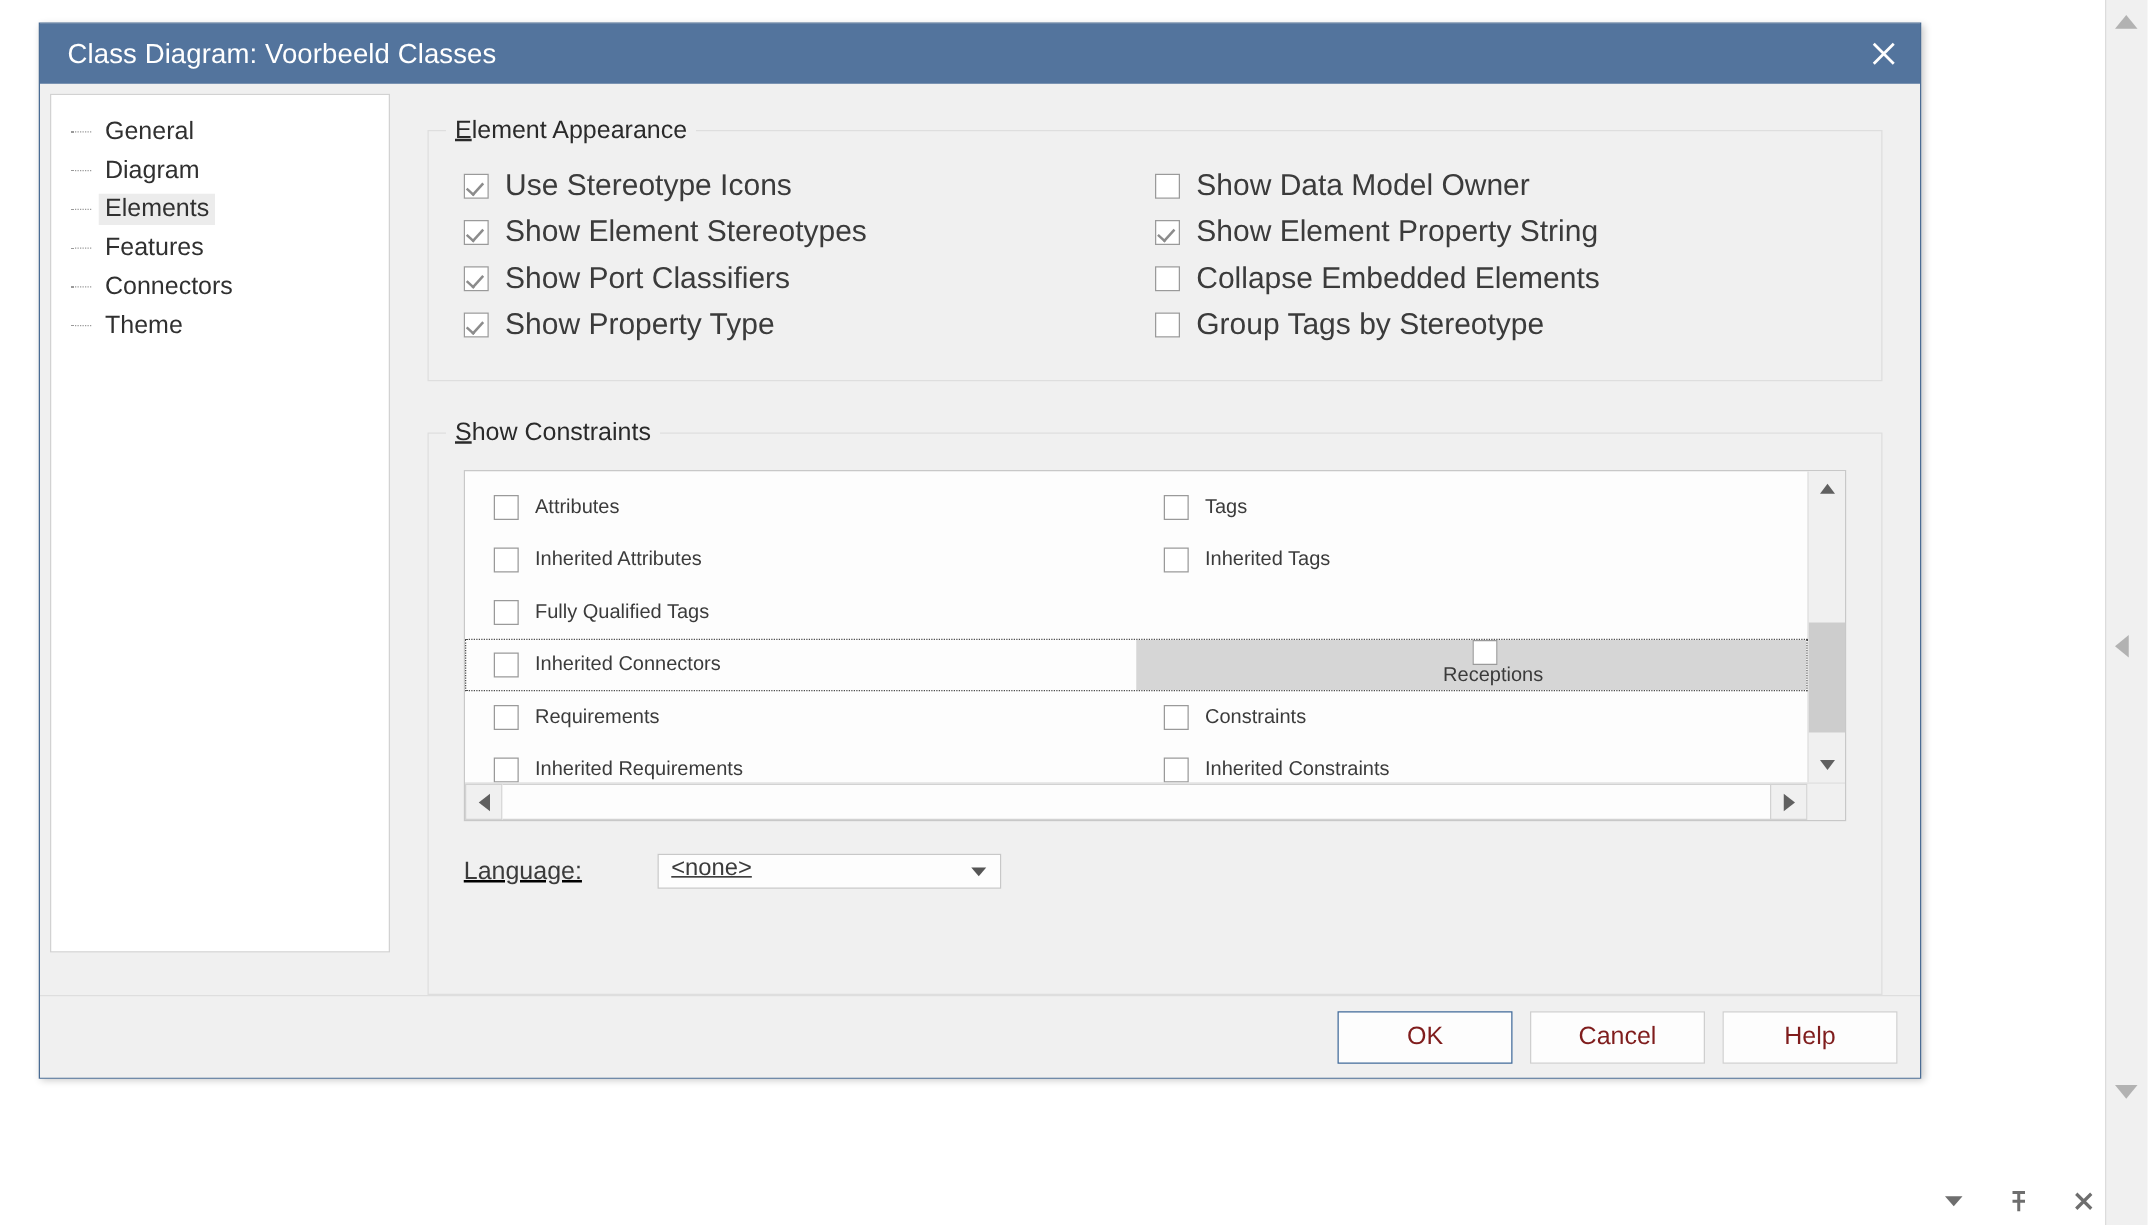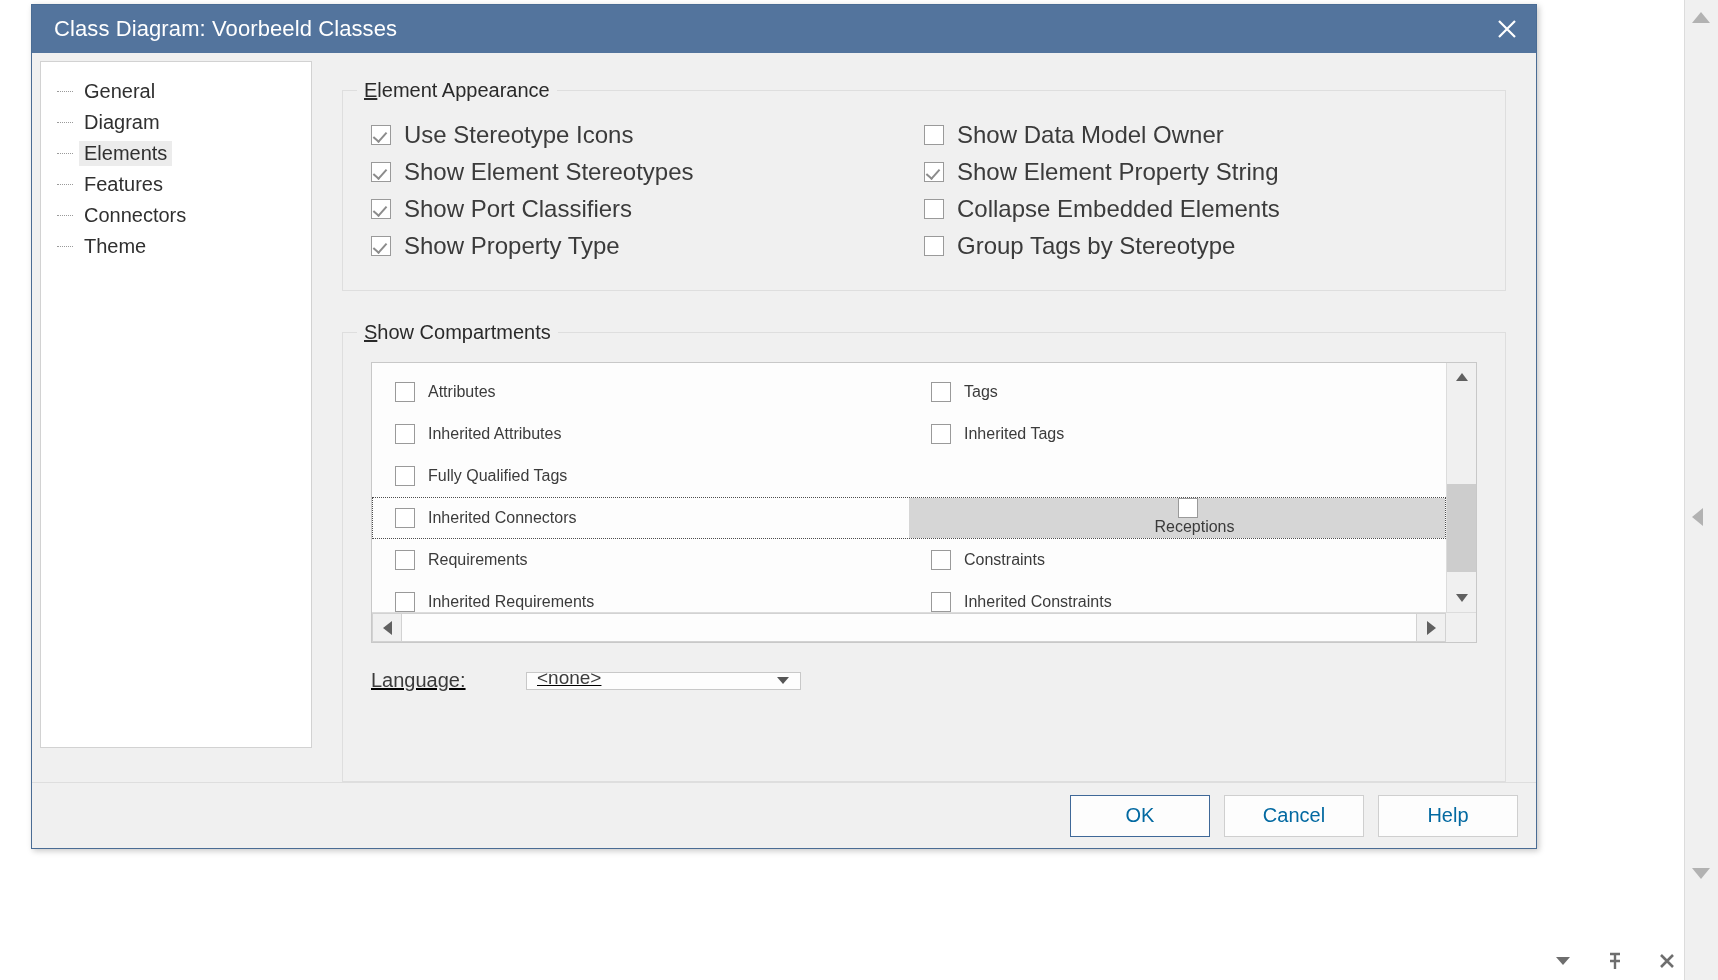--- a/index.html
+++ b/index.html
@@ -37,21 +37,21 @@
     position: absolute;
     right: 38px; bottom: 6px;
     display: flex; align-items: center; gap: 26px;
   }
   .bg-ctl { width: 26px; height: 26px; display: flex; align-items: center; justify-content: center; color: #6e6e6e; }
   .bg-ctl svg { display: block; }
 
   
   #dialog {
     position: absolute;
-    left: 31px; top: 4px;
+    left: 31px; top: 18px;
     width: 1506px; height: 845px;
     background: #f0f0f0;
     border: 1px solid #4a6c94;
     box-shadow: 2px 2px 6px rgba(0,0,0,0.22);
     display: flex; flex-direction: column;
   }
   #titlebar {
     height: 48px; flex: 0 0 48px;
     background: #53749d;
     display: flex; align-items: center;
@@ -255,24 +255,24 @@
   #hcorner { width: 30px; flex: 0 0 30px; background: #f0f0f0; }
 
   
   #lang-row {
     display: flex; align-items: center;
     margin: 26px 0 15px 28px;
     text-decoration: underline;
   }
   #lang-label { font-size: 20px; color: #3b3b3b; width: 155px; }
   #lang-combo {
-    width: 275px; height: 18px;
+    width: 275px; height: 28px;
     background: #fdfdfd;
     border: 1px solid #c8c8c8;
-    display: flex; align-items: flex-end;
+    display: flex; align-items: flex-start;
     padding-left: 10px;
     cursor: pointer;
     position: relative;
   }
   #lang-value { font-size: 19px; color: #3b3b3b; flex: 1; }
   #lang-arrow-box {
     width: 34px; height: 100%;
     display: flex; align-items: center; justify-content: center;
   }
   .combo-arrow { border-left: 6px solid transparent; border-right: 6px solid transparent; border-top: 7px solid #555; }
@@ -284,21 +284,21 @@
     display: flex; align-items: center; justify-content: flex-end;
     padding-right: 18px;
     gap: 14px;
     background: #f0f0f0;
   }
   .dlg-btn {
     width: 140px; height: 42px;
     background: #fdfdfd;
     border: 1px solid #cfcfcf;
     font-size: 20px;
-    color: #0369a1;
+    color: #7f1d1d;
     font-family: inherit;
     cursor: pointer;
     display: flex; align-items: center; justify-content: center;
   }
   .dlg-btn.default { border: 1px solid #3f6898; }
 </style>
 </head>
 <body>
 
 <div id="app-bg">
@@ -412,21 +412,21 @@
             <span class="cb-label">Show Property Type</span>
           </div>
           <div class="cb-row">
             <span class="cbox"></span>
             <span class="cb-label">Group Tags by Stereotype</span>
           </div>
         </div>
       </fieldset>
 
       <fieldset class="group" id="grp-compartments">
-        <legend><span class="mn">S</span><span>how Compartments</span></legend>
+        <legend><span class="mn">S</span><span>how Constraints</span></legend>
 
         <div id="list-wrap">
           <div id="list-main">
             <div id="list-rows">
 
               <div class="list-row">
                 <div class="list-cell">
                   <span class="cbox"></span>
                   <span class="cb-label">Attributes</span>
                 </div>

